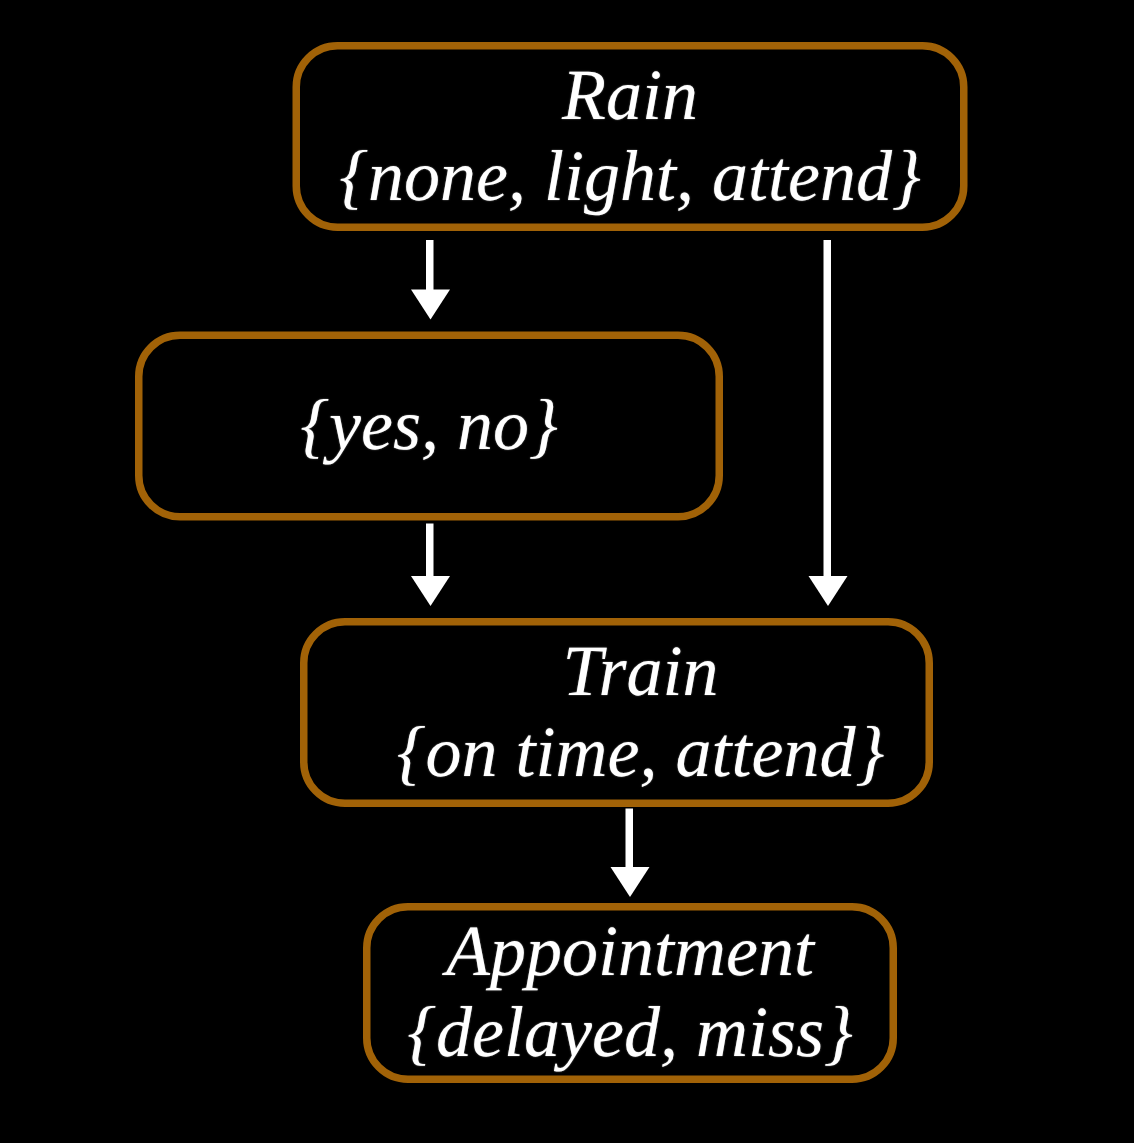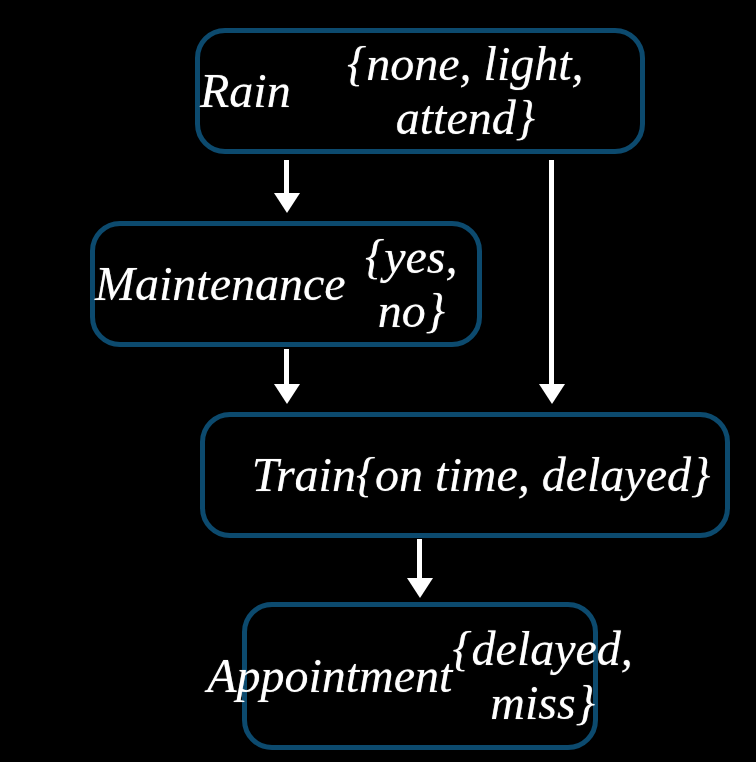--- a/index.html
+++ b/index.html
@@ -11,38 +11,38 @@
     position: relative;
     width: 756px;
     height: 762px;
     background: #000000;
     overflow: hidden;
     font-family: "Liberation Serif", serif;
   }
   .node {
     position: absolute;
     box-sizing: border-box;
-    border: 5px solid #0c4a6e;
+    border: 5px solid #a16207;
     border-radius: 30px;
     background: #000000;
     color: #ffffff;
     display: flex;
-    flex-direction: row;
+    flex-direction: column;
     align-items: center;
     justify-content: center;
     text-align: center;
     font-style: italic;
     font-size: 48px;
     line-height: 54px;
     text-shadow: 0 0 1px rgba(255,255,255,0.6);
   }
   .node-rain        { left: 195px; top: 28px;  width: 450px; height: 126px; }
   .node-maintenance { left: 90px;  top: 221px; width: 392px; height: 126px; }
-  .node-train       { left: 200px; top: 412px; width: 530px; height: 126px; padding-left: 32px; }
-  .node-appointment { left: 242px; top: 602px; width: 356px; height: 148px; }
+  .node-train       { left: 200px; top: 412px; width: 422px; height: 126px; padding-left: 32px; }
+  .node-appointment { left: 242px; top: 602px; width: 356px; height: 120px; }
 
   .edge { position: absolute; }
   .edge-line {
     position: absolute;
     width: 5px;
     background: #ffffff;
   }
   .arrowhead {
     position: absolute;
     width: 0;
@@ -88,27 +88,26 @@
     <div class="edge-line"></div>
     <div class="arrowhead"></div>
   </div>
 
   <div class="node node-rain">
     <div class="node-label">Rain</div>
     <div class="node-domain">{none, light, attend}</div>
   </div>
 
   <div class="node node-maintenance">
-    <div class="node-label">Maintenance</div>
     <div class="node-domain">{yes, no}</div>
   </div>
 
   <div class="node node-train">
     <div class="node-label">Train</div>
-    <div class="node-domain">{on time, delayed}</div>
+    <div class="node-domain">{on time, attend}</div>
   </div>
 
   <div class="node node-appointment">
     <div class="node-label">Appointment</div>
     <div class="node-domain">{delayed, miss}</div>
   </div>
 
 </div>
 
 </body></html>

